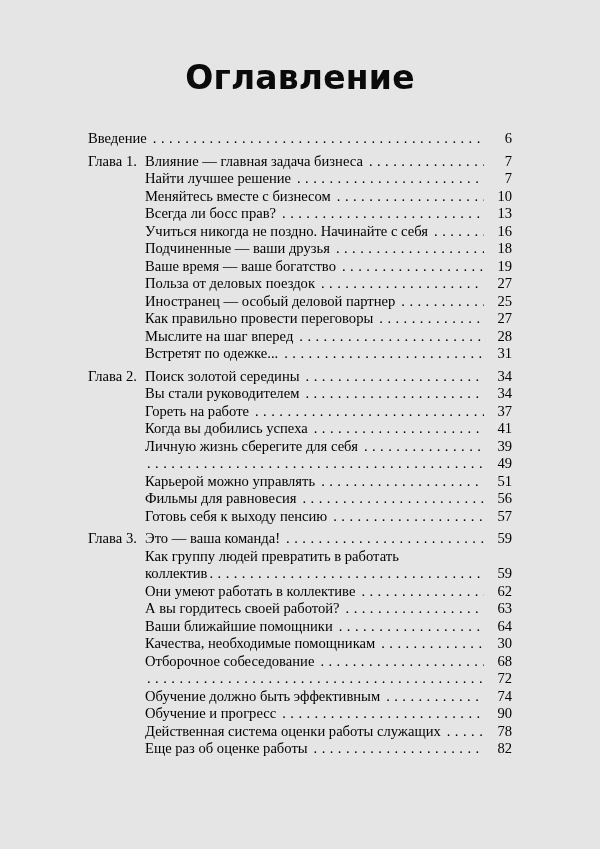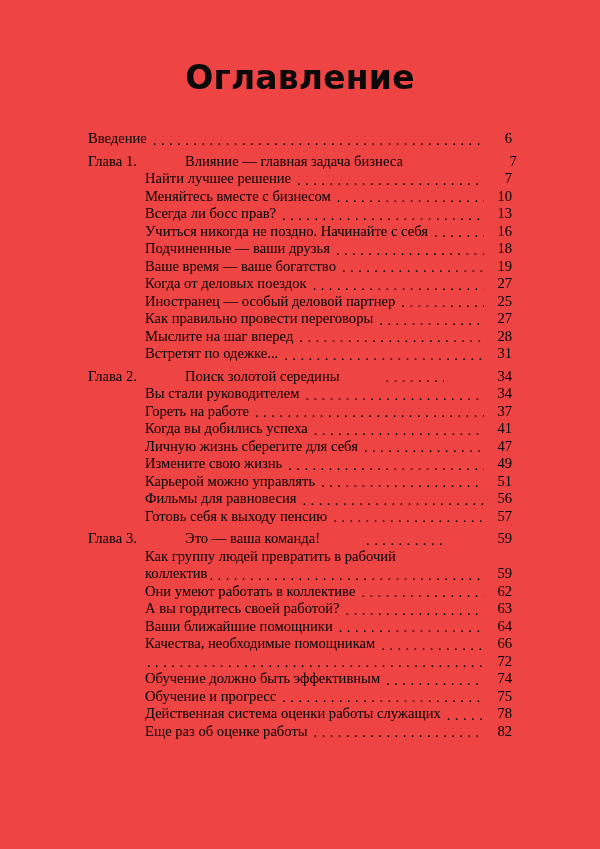--- a/index.html
+++ b/index.html
@@ -12,21 +12,21 @@
     height: 849px;
     overflow: hidden;
     font-family: "Liberation Serif", "DejaVu Serif", serif;
     color: #000000;
     position: relative;
   }
 
   #page {
     position: absolute;
     inset: 0;
-    background: #ef4444;
+    background: #e5e5e5;
   }
 
   
   .toc-title {
     position: absolute;
     left: 0;
     right: 0;
     top: 58px;
     text-align: center;
     font-family: "DejaVu Sans", "Liberation Sans", sans-serif;
@@ -39,29 +39,28 @@
   
   .toc-body {
     position: absolute;
     left: 88px;
     top: 130px;
     width: 424px;
   }
 
   .toc-row {
     display: flex;
-    align-items: flex-end;
+    align-items: center;
     font-size: 14.6px;
     line-height: 17.5px;
     white-space: nowrap;
   }
 
   .toc-row.group-start {
     margin-top: 5px;
-    gap: 40px;
   }
 
   
   .row-label {
     flex: 0 0 57px;
     font-size: 14.6px;
     color: #000;
   }
   .row-label.blank {
     visibility: hidden;
@@ -154,21 +153,21 @@
         <span class="row-page">18</span>
       </div>
       <div class="toc-row">
         <span class="row-label blank">Глава 0.</span>
         <span class="row-text">Ваше время — ваше богатство</span>
         <span class="leader"></span>
         <span class="row-page">19</span>
       </div>
       <div class="toc-row">
         <span class="row-label blank">Глава 0.</span>
-        <span class="row-text">Когда от деловых поездок</span>
+        <span class="row-text">Польза от деловых поездок</span>
         <span class="leader"></span>
         <span class="row-page">27</span>
       </div>
       <div class="toc-row">
         <span class="row-label blank">Глава 0.</span>
         <span class="row-text">Иностранец — особый деловой партнер</span>
         <span class="leader"></span>
         <span class="row-page">25</span>
       </div>
       <div class="toc-row">
@@ -210,25 +209,24 @@
       <div class="toc-row">
         <span class="row-label blank">Глава 0.</span>
         <span class="row-text">Когда вы добились успеха</span>
         <span class="leader"></span>
         <span class="row-page">41</span>
       </div>
       <div class="toc-row">
         <span class="row-label blank">Глава 0.</span>
         <span class="row-text">Личную жизнь сберегите для себя</span>
         <span class="leader"></span>
-        <span class="row-page">47</span>
-      </div>
-      <div class="toc-row">
-        <span class="row-label blank">Глава 0.</span>
-        <span class="row-text">Измените свою жизнь</span>
+        <span class="row-page">39</span>
+      </div>
+      <div class="toc-row">
+        <span class="row-label blank">Глава 0.</span>
         <span class="leader"></span>
         <span class="row-page">49</span>
       </div>
       <div class="toc-row">
         <span class="row-label blank">Глава 0.</span>
         <span class="row-text">Карьерой можно управлять</span>
         <span class="leader"></span>
         <span class="row-page">51</span>
       </div>
       <div class="toc-row">
@@ -244,21 +242,21 @@
         <span class="row-page">57</span>
       </div>
       <div class="toc-row group-start">
         <span class="row-label">Глава 3.</span>
         <span class="row-text">Это — ваша команда!</span>
         <span class="leader"></span>
         <span class="row-page">59</span>
       </div>
       <div class="toc-row nodots">
         <span class="row-label blank">Глава 0.</span>
-        <span class="row-text">Как группу людей превратить в рабочий</span>
+        <span class="row-text">Как группу людей превратить в работать</span>
         <span class="leader hidden"></span>
         <span class="row-page"></span>
       </div>
       <div class="toc-row continuation">
         <span class="row-label blank">Глава 0.</span>
         <span class="row-text">коллектив</span>
         <span class="leader"></span>
         <span class="row-page">59</span>
       </div>
       <div class="toc-row">
@@ -276,38 +274,44 @@
       <div class="toc-row">
         <span class="row-label blank">Глава 0.</span>
         <span class="row-text">Ваши ближайшие помощники</span>
         <span class="leader"></span>
         <span class="row-page">64</span>
       </div>
       <div class="toc-row">
         <span class="row-label blank">Глава 0.</span>
         <span class="row-text">Качества, необходимые помощникам</span>
         <span class="leader"></span>
-        <span class="row-page">66</span>
+        <span class="row-page">30</span>
+      </div>
+      <div class="toc-row">
+        <span class="row-label blank">Глава 0.</span>
+        <span class="row-text">Отборочное собеседование</span>
+        <span class="leader"></span>
+        <span class="row-page">68</span>
       </div>
       <div class="toc-row">
         <span class="row-label blank">Глава 0.</span>
         <span class="leader"></span>
         <span class="row-page">72</span>
       </div>
       <div class="toc-row">
         <span class="row-label blank">Глава 0.</span>
         <span class="row-text">Обучение должно быть эффективным</span>
         <span class="leader"></span>
         <span class="row-page">74</span>
       </div>
       <div class="toc-row">
         <span class="row-label blank">Глава 0.</span>
         <span class="row-text">Обучение и прогресс</span>
         <span class="leader"></span>
-        <span class="row-page">75</span>
+        <span class="row-page">90</span>
       </div>
       <div class="toc-row">
         <span class="row-label blank">Глава 0.</span>
         <span class="row-text">Действенная система оценки работы служащих</span>
         <span class="leader"></span>
         <span class="row-page">78</span>
       </div>
       <div class="toc-row">
         <span class="row-label blank">Глава 0.</span>
         <span class="row-text">Еще раз об оценке работы</span>

